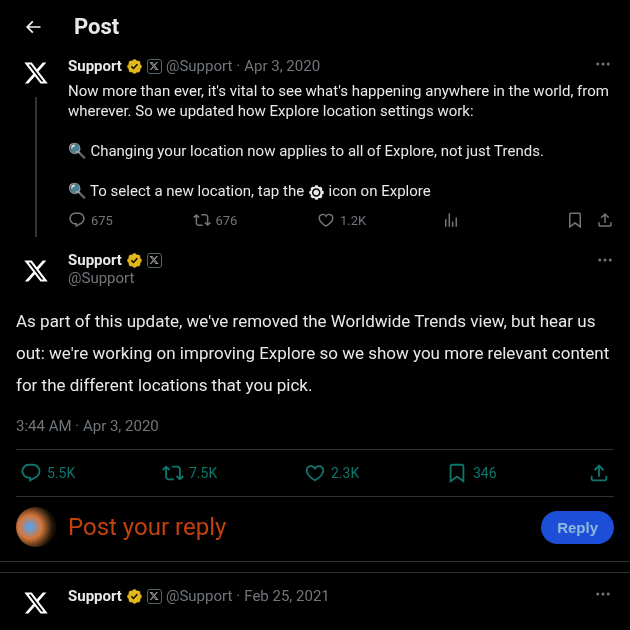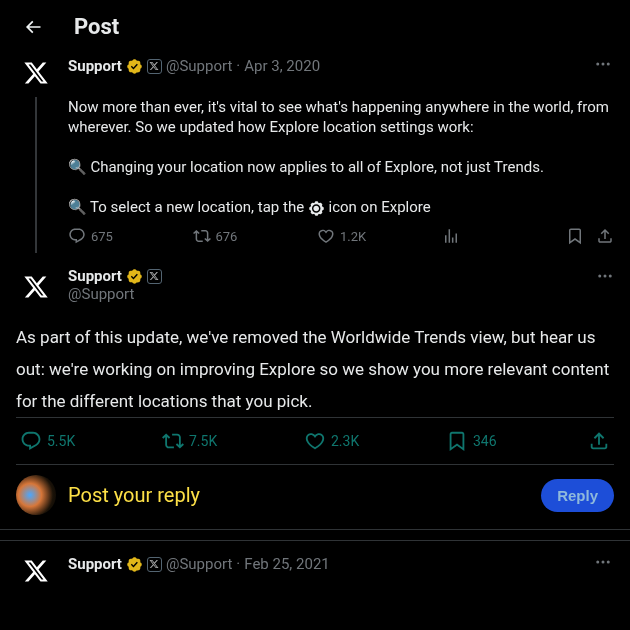--- a/index.html
+++ b/index.html
@@ -15,21 +15,21 @@
   .thread-line { width: 2px; background: #333639; flex: 1; margin-top: 4px; }
   .post-body { flex: 1; min-width: 0; padding-bottom: 8px; }
   .user-row { display: flex; align-items: center; gap: 4px; font-size: 15px; }
   .display-name { font-weight: 700; color: #e7e9ea; }
   .verified { display: inline-flex; }
   .verified svg { width: 17px; height: 17px; }
   .org-badge { width: 15px; height: 15px; border-radius: 3px; border: 1px solid #536471; display: inline-flex; align-items: center; justify-content: center; background: #000; }
   .org-badge svg { width: 10px; height: 10px; }
   .muted { color: #71767b; }
   .dots { margin-left: auto; color: #71767b; cursor: pointer; padding: 2px; }
-  .post-text { font-size: 15px; line-height: 20px; margin-top: 18px; color: #e7e9ea; white-space: pre-wrap; }
+  .post-text { font-size: 15px; line-height: 20px; margin-top: 2px; color: #e7e9ea; white-space: pre-wrap; }
   .emoji { font-size: 15px; }
   .inline-gear { display: inline-flex; vertical-align: middle; }
   .inline-gear svg { width: 17px; height: 17px; }
   .action-bar { display: flex; align-items: center; margin-top: 10px; color: #71767b; font-size: 13px; gap: 12px; }
   .action { display: flex; align-items: center; gap: 5px; cursor: pointer; flex: 1; }
   .action svg { width: 18px; height: 18px; }
   .action-end { display: flex; align-items: center; gap: 12px; }
   .action-end .action { flex: none; }
   .main-post { padding: 10px 16px 0 16px; }
   .main-user-row { display: flex; align-items: flex-start; }
@@ -38,21 +38,21 @@
   .main-handle { color: #71767b; font-size: 15px; }
   .main-dots { margin-left: auto; color: #71767b; cursor: pointer; }
   .main-text { font-size: 17px; line-height: 32px; margin-top: 14px; color: #e7e9ea; }
   .main-meta { color: #71767b; font-size: 15px; margin-top: 16px; padding-bottom: 14px; }
   .divider { border-top: 1px solid #2f3336; }
   .main-actions { display: flex; align-items: center; padding: 12px 4px; color: #0f766e; font-size: 14px; }
   .main-actions .action { flex: 1; }
   .main-actions .action svg { width: 22px; height: 22px; }
   .reply-box { display: flex; align-items: center; padding: 10px 16px 14px 16px; gap: 12px; }
   .reply-avatar { width: 40px; height: 40px; border-radius: 50%; background: radial-gradient(circle at 35% 50%, #4aa7ff 0%, #d7773a 35%, #1a1208 70%, #000 100%); flex-shrink: 0; }
-  .reply-input { flex: 1; color: #fde047; font-size: 20px; }
+  .reply-input { flex: 1; color: #c2410c; font-size: 24px; }
   .reply-btn { background: #1d4ed8; color: #8fb9db; border: none; border-radius: 9999px; padding: 8px 16px; font-size: 15px; font-weight: 700; cursor: pointer; }
   .bottom-sep { height: 12px; background: #000; border-top: 1px solid #2f3336; border-bottom: 1px solid #2f3336; }
   .post2 { padding: 10px 16px 0 16px; display: flex; }
 </style>
 </head>
 <body>
 
 <div class="header">
   <div class="back-btn">
     <svg viewBox="0 0 24 24" width="20" height="20" fill="#eff3f4">
@@ -165,20 +165,21 @@
       </div>
       <div class="main-handle">@Support</div>
     </div>
     <span class="main-dots"><svg viewBox="0 0 24 24" width="18" height="18" fill="currentColor">
           <circle cx="5" cy="12" r="2"></circle>
           <circle cx="12" cy="12" r="2"></circle>
           <circle cx="19" cy="12" r="2"></circle>
         </svg></span>
   </div>
   <div class="main-text">As part of this update, we've removed the Worldwide Trends view, but hear us out: we're working on improving Explore so we show you more relevant content for the different locations that you pick.</div>
+  <div class="main-meta"><span>3:44 AM</span> <span>·</span> <span>Apr 3, 2020</span></div>
   <div class="divider"></div>
   <div class="main-actions">
     <div class="action">
         <svg viewBox="0 0 24 24" fill="currentColor">
           <path d="M1.751 10c0-4.42 3.584-8 8.005-8h4.366c4.49 0 8.129 3.64 8.129 8.13 0 2.96-1.607 5.68-4.196 7.11l-8.054 4.46v-3.69h-.067c-4.49.1-8.183-3.51-8.183-8.01zm8.005-6c-3.317 0-6.005 2.69-6.005 6 0 3.37 2.77 6.08 6.138 6.01l.351-.01h1.761v2.3l5.087-2.81c1.951-1.08 3.163-3.13 3.163-5.36 0-3.39-2.744-6.13-6.129-6.13H9.756z"></path>
         </svg>
         <span>5.5K</span>
       </div>
     <div class="action">
         <svg viewBox="0 0 24 24" fill="currentColor">

